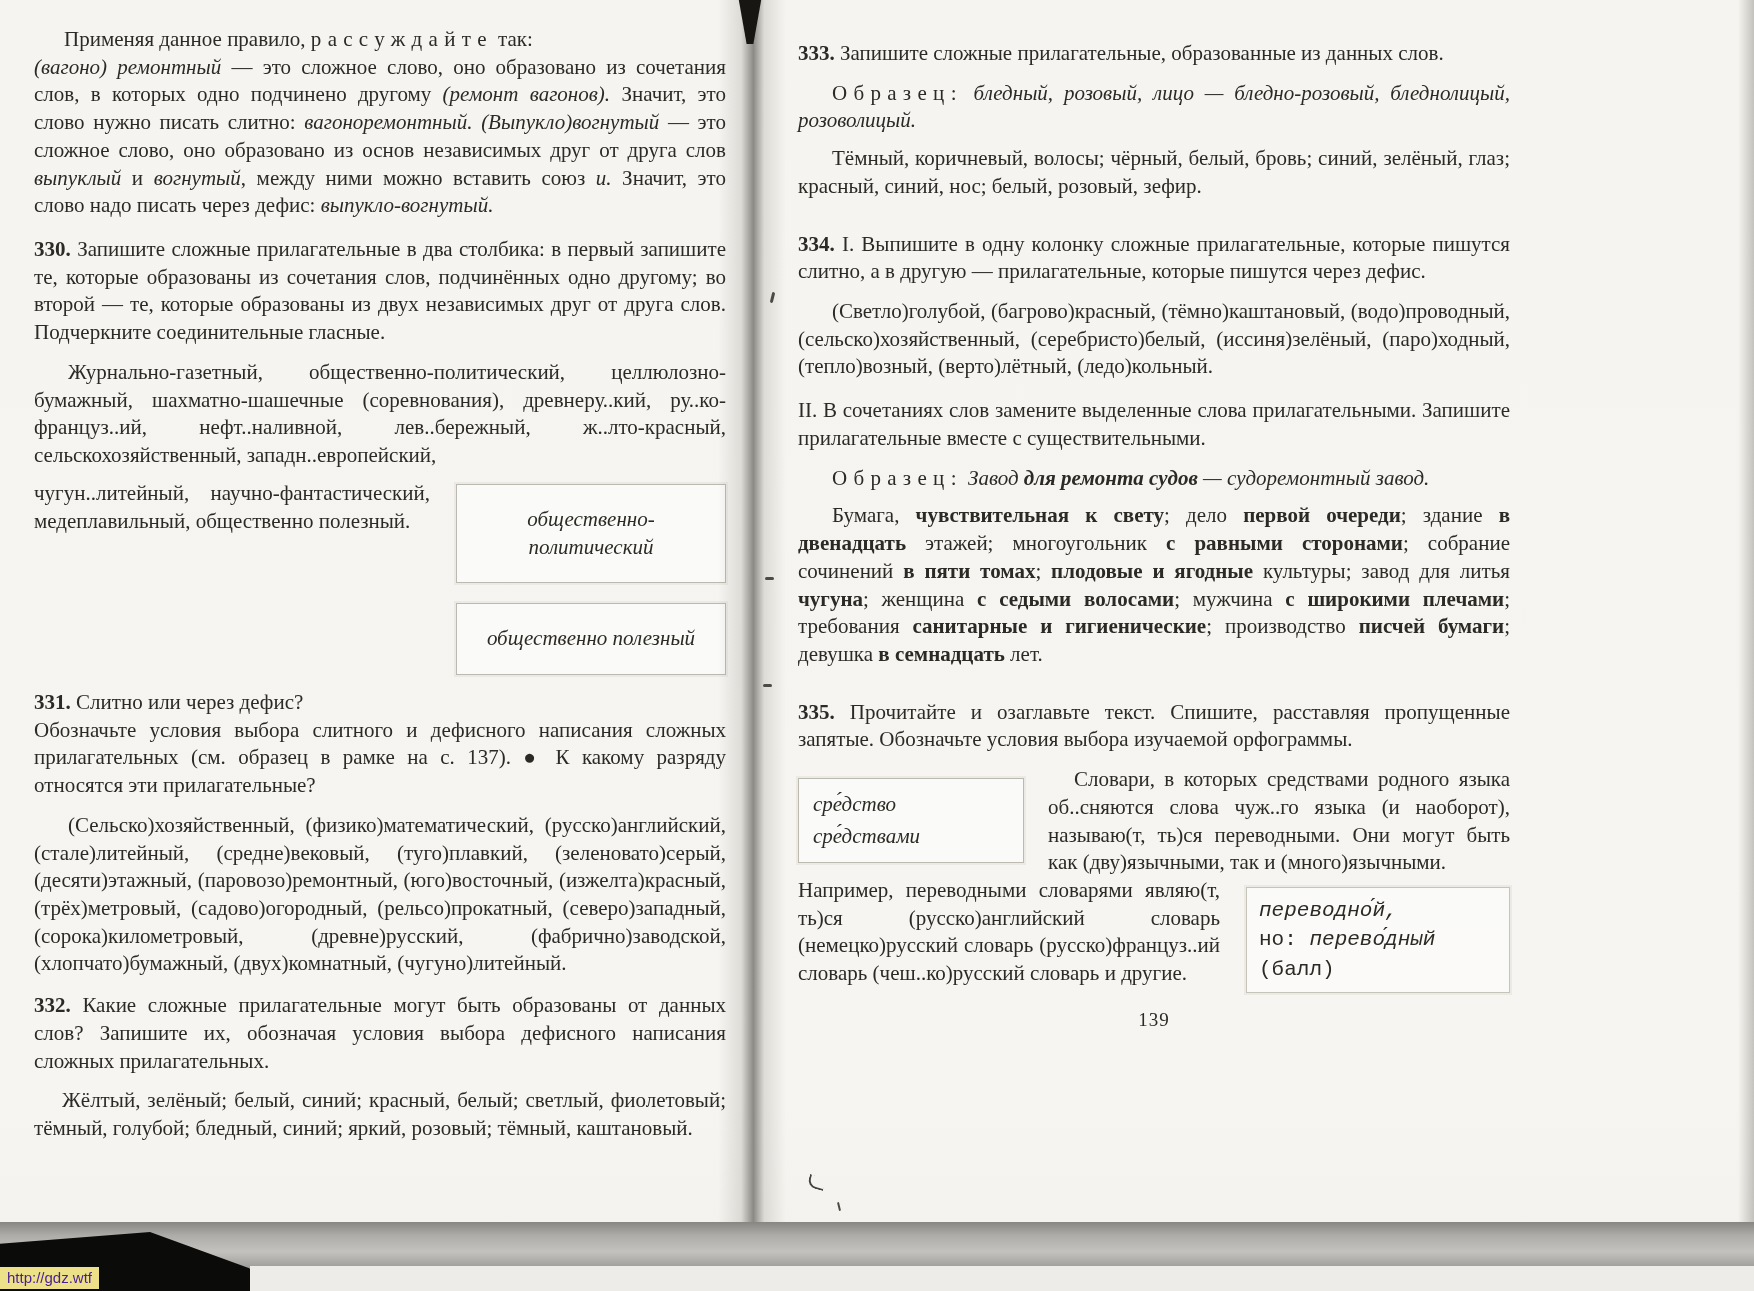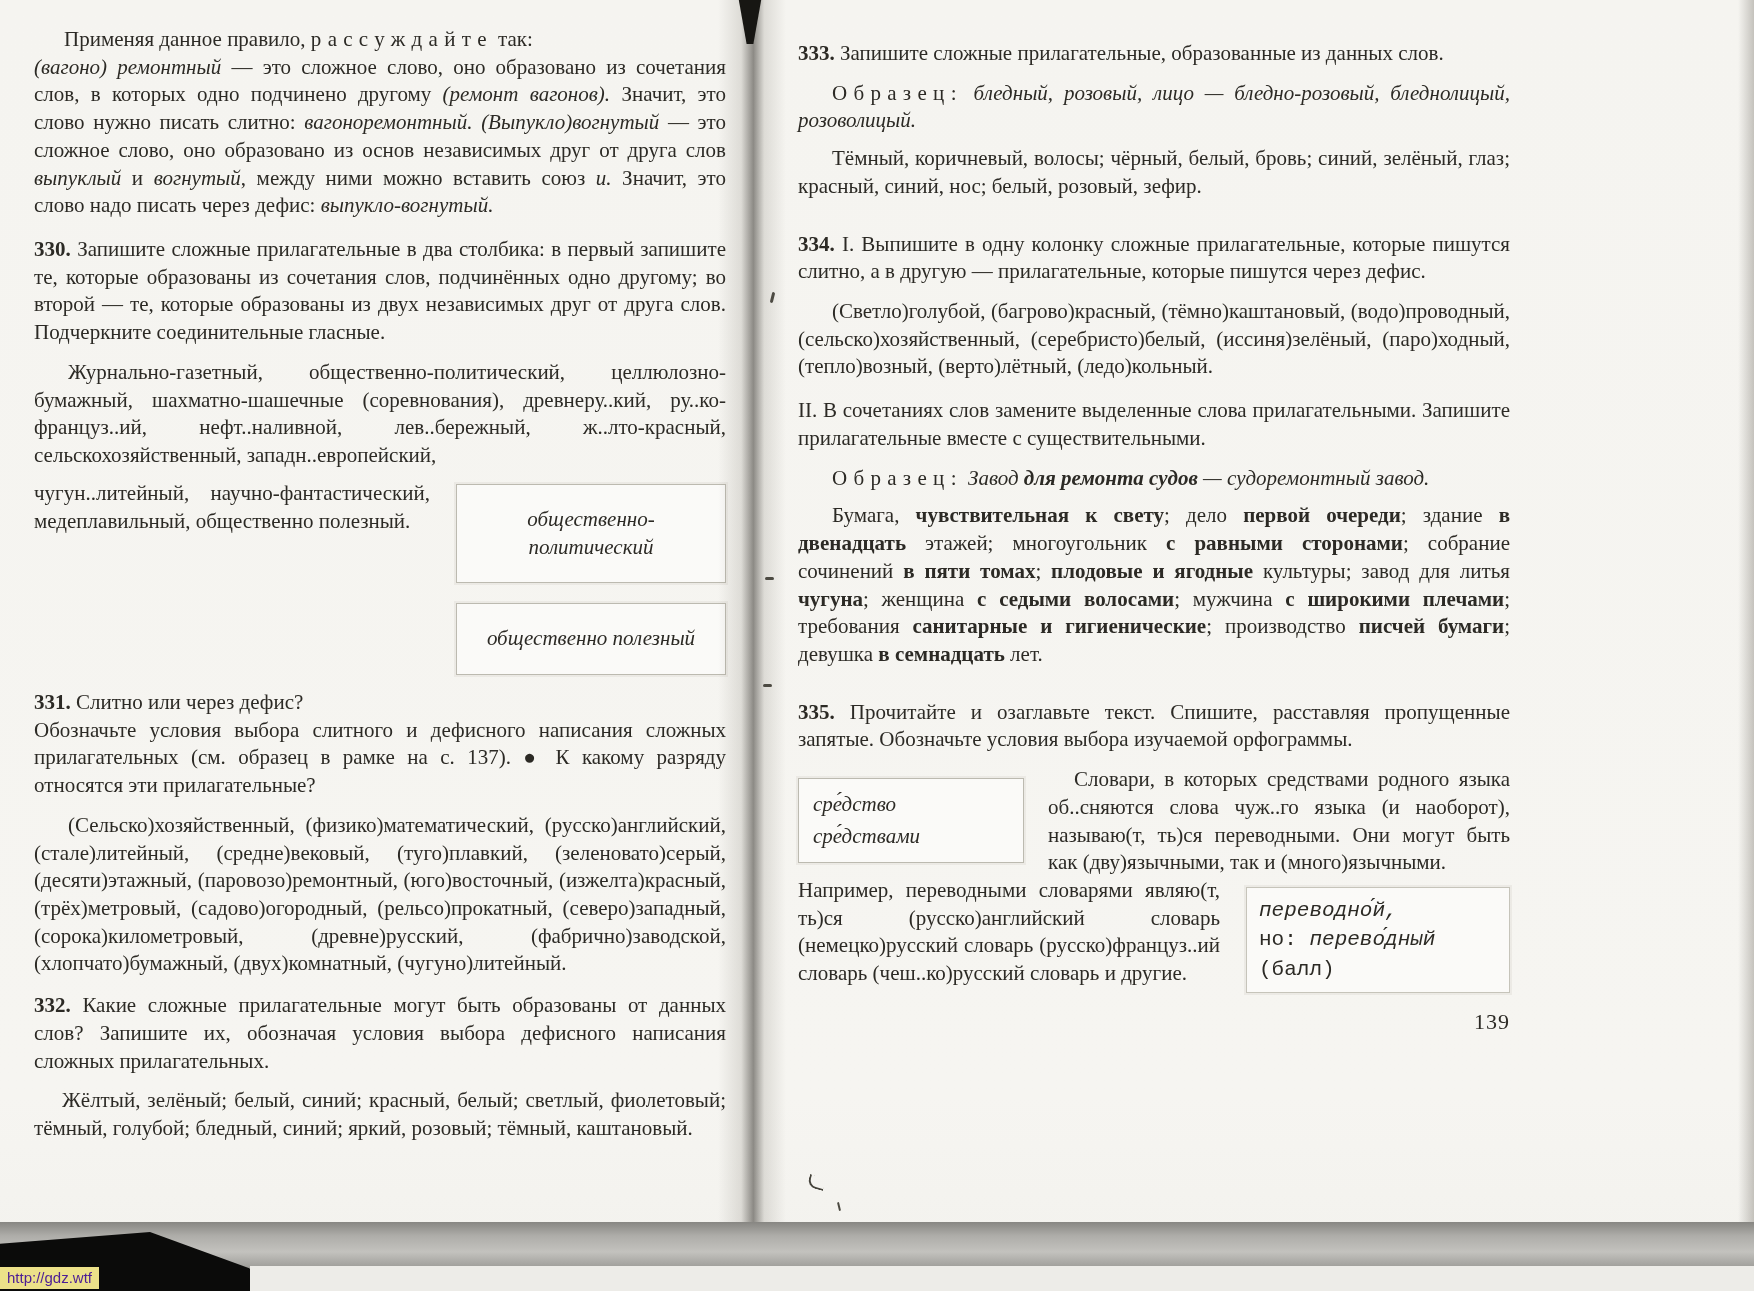--- a/index.html
+++ b/index.html
@@ -57,21 +57,21 @@
   .row332{display:flex;gap:24px;}
   .box332{width:232px;align-self:flex-start;padding:12px 14px;line-height:1.5;}
   .words332{flex:1;text-indent:28px;}
   .rowA{display:flex;gap:24px;margin-top:12px;}
   .box335{width:196px;align-self:flex-start;padding:10px 14px;line-height:1.5;margin-top:12px;}
   .textA{flex:1;text-indent:26px;}
   .rowB{display:flex;gap:26px;}
   .textB{flex:1;}
   .box-note{width:238px;align-self:flex-start;padding:8px 12px;line-height:1.4;margin-top:10px;
             font-style:normal;border-color:#c6c4ba;font-family:Liberation Mono, monospace;}
-  .pageno{text-align:right;margin-top:32px;font-size:22px;letter-spacing:1px;}
+  .pageno{text-align:center;margin-top:32px;font-size:19px;letter-spacing:1px;}
   .pageno-r{margin-top:14px;}
 </style>
 </head>
 <body>
 
 <div class="scan">
 
   <div class="page page-left">
 
     <p class="intro"><span>Применяя данное правило, </span><span class="sp">рассуждайте</span><span> так:</span><br><span class="it">(вагоно) ремонтный</span><span> — это сложное слово, оно образовано из сочетания слов, в которых одно подчинено другому </span><span class="it">(ремонт вагонов).</span><span> Значит, это слово нужно писать слитно: </span><span class="it">вагоноремонтный.</span><span> </span><span class="it">(Выпукло)вогнутый</span><span> — это сложное слово, оно образовано из основ независимых друг от друга слов </span><span class="it">выпуклый</span><span> и </span><span class="it">вогнутый</span><span>, между ними можно вставить союз </span><span class="it">и.</span><span> Значит, это слово надо писать через дефис: </span><span class="it">выпукло-вогнутый.</span></p>

